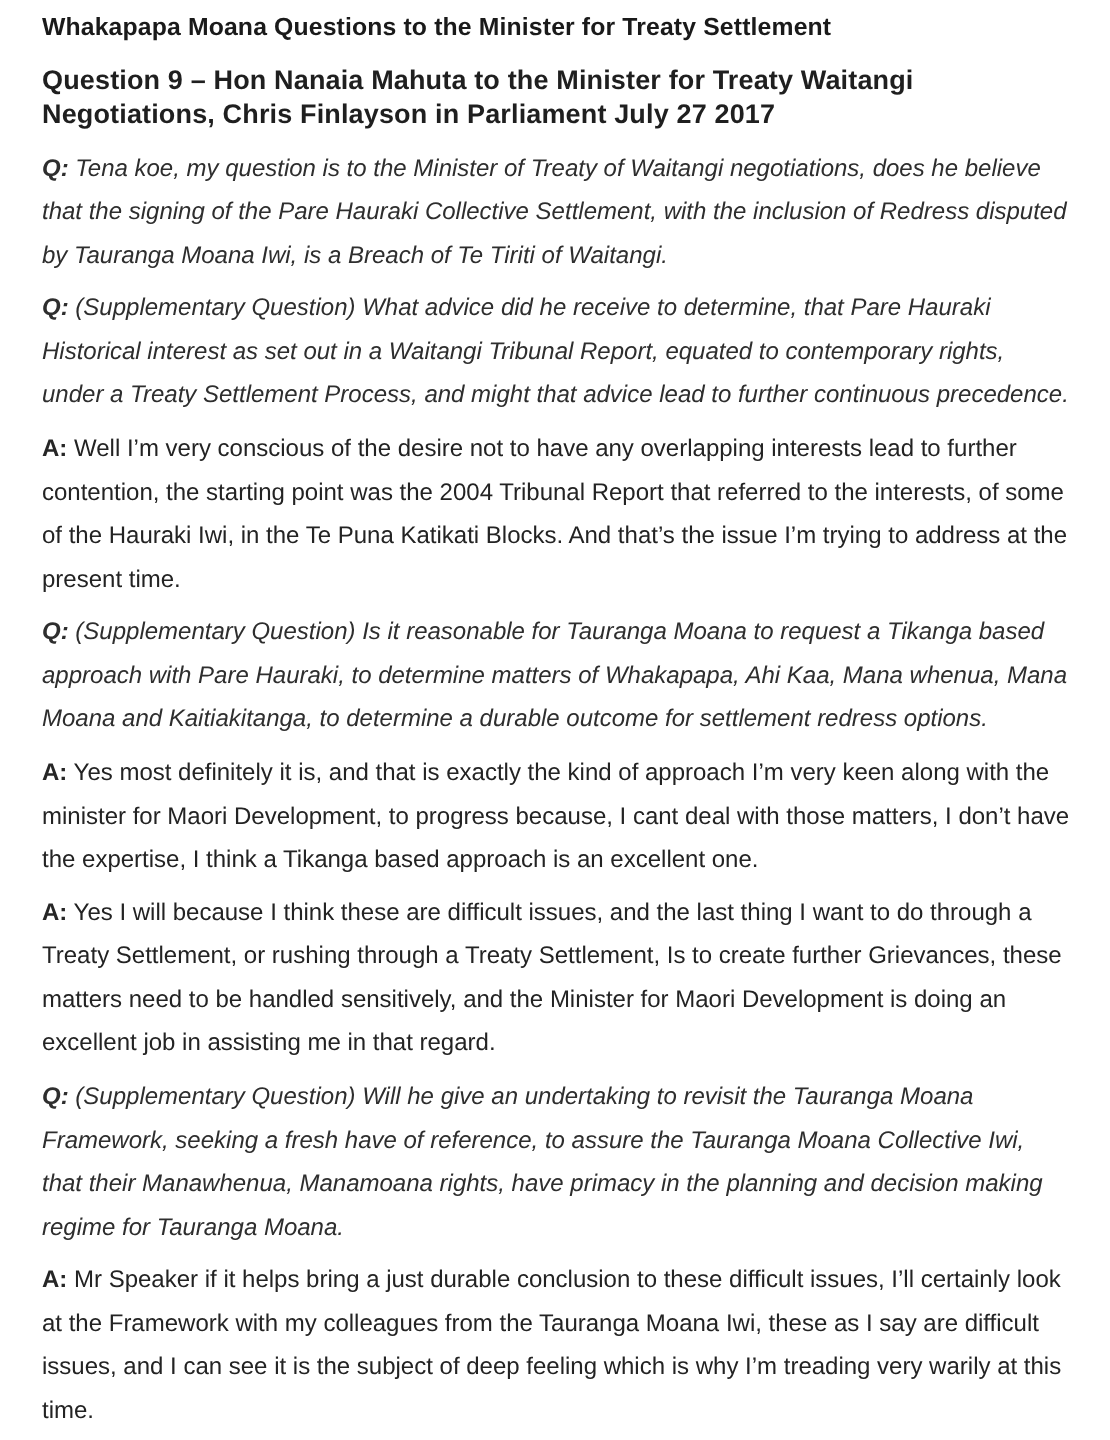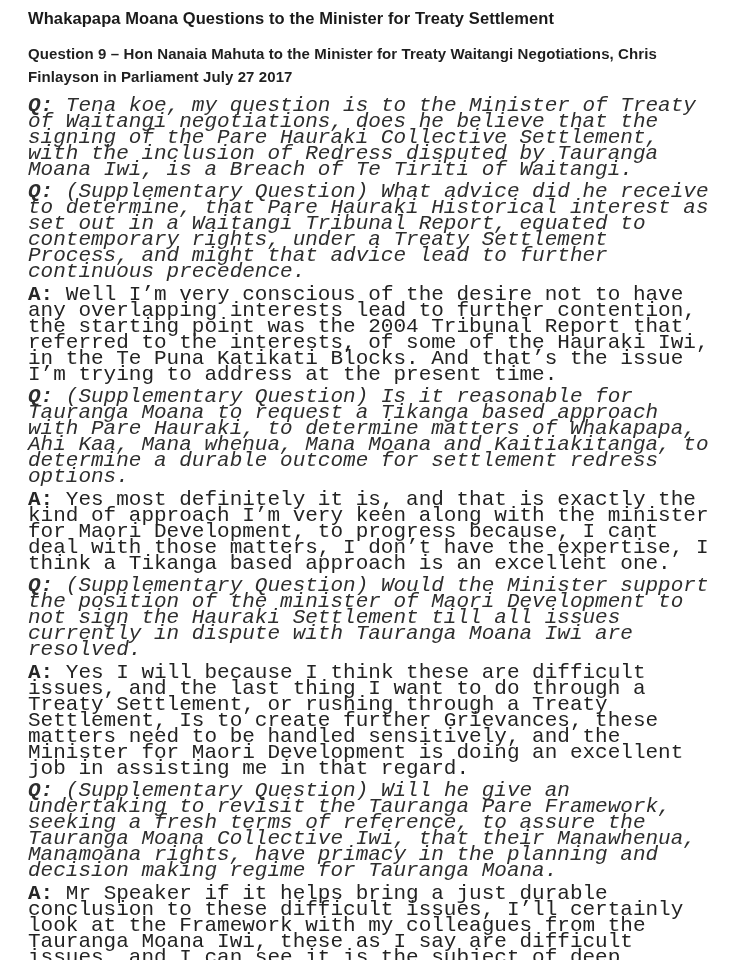--- a/index.html
+++ b/index.html
@@ -20,33 +20,32 @@
   }
   .doc-title {
     font-size: 16.5px;
     font-weight: bold;
     line-height: 22px;
     margin: 0 0 13px 0;
     color: #1a1a1a;
     letter-spacing: 0.1px;
   }
   .doc-heading {
-    font-size: 15px;
+    font-size: 18px;
     font-weight: bold;
     line-height: 23px;
     margin: 0 0 9.5px 0;
     color: #1f1f1f;
     letter-spacing: 0.1px;
   }
   .para {
-    font-size: 21px;
-    line-height: 16px;
+    font-size: 16px;
+    line-height: 29px;
     margin: 0 0 6.5px 0;
     color: #262626;
-    font-family: Liberation Mono, monospace;
   }
   .qa-label {
     font-weight: bold;
   }
   .q-para .qa-label,
   .q-para .qa-text {
     font-style: italic;
     color: #2e2e2e;
   }
   .a-para .qa-text {
@@ -67,21 +66,20 @@
 
 
   <p class="para q-para"><span class="qa-label">Q:</span> <span class="qa-text">(Supplementary Question) What advice did he receive to determine, that Pare Hauraki Historical interest as set out in a Waitangi Tribunal Report, equated to contemporary rights, under a Treaty Settlement Process, and might that advice lead to further continuous precedence.</span></p>
 
   <p class="para a-para"><span class="qa-label">A:</span> <span class="qa-text">Well I’m very conscious of the desire not to have any overlapping interests lead to further contention, the starting point was the 2004 Tribunal Report that referred to the interests, of some of the Hauraki Iwi, in the Te Puna Katikati Blocks. And that’s the issue I’m trying to address at the present time.</span></p>
 
   <p class="para q-para"><span class="qa-label">Q:</span> <span class="qa-text">(Supplementary Question) Is it reasonable for Tauranga Moana to request a Tikanga based approach with Pare Hauraki, to determine matters of Whakapapa, Ahi Kaa, Mana whenua, Mana Moana and Kaitiakitanga, to determine a durable outcome for settlement redress options.</span></p>
 
   <p class="para a-para"><span class="qa-label">A:</span> <span class="qa-text">Yes most definitely it is, and that is exactly the kind of approach I’m very keen along with the minister for Maori Development, to progress because, I cant deal with those matters, I don’t have the expertise, I think a Tikanga based approach is an excellent one.</span></p>
 
-  <p class="para q-para"><span class="qa-label">Q:</span> <span class="qa-text">(Supplementary Question) Would the Minister support the position of the minister of Maori Development to not sign the Hauraki Settlement till all issues currently in dispute with Tauranga Moana Iwi are resolved.</span></p>
 
   <p class="para a-para"><span class="qa-label">A:</span> <span class="qa-text">Yes I will because I think these are difficult issues, and the last thing I want to do through a Treaty Settlement, or rushing through a Treaty Settlement, Is to create further Grievances, these matters need to be handled sensitively, and the Minister for Maori Development is doing an excellent job in assisting me in that regard.</span></p>
 
-  <p class="para q-para"><span class="qa-label">Q:</span> <span class="qa-text">(Supplementary Question) Will he give an undertaking to revisit the Tauranga Pare Framework, seeking a fresh terms of reference, to assure the Tauranga Moana Collective Iwi, that their Manawhenua, Manamoana rights, have primacy in the planning and decision making regime for Tauranga Moana.</span></p>
+  <p class="para q-para"><span class="qa-label">Q:</span> <span class="qa-text">(Supplementary Question) Will he give an undertaking to revisit the Tauranga Moana Framework, seeking a fresh have of reference, to assure the Tauranga Moana Collective Iwi, that their Manawhenua, Manamoana rights, have primacy in the planning and decision making regime for Tauranga Moana.</span></p>
 
   <p class="para a-para"><span class="qa-label">A:</span> <span class="qa-text">Mr Speaker if it helps bring a just durable conclusion to these difficult issues, I’ll certainly look at the Framework with my colleagues from the Tauranga Moana Iwi, these as I say are difficult issues, and I can see it is the subject of deep feeling which is why I’m treading very warily at this time.</span></p>
 
 </div>
 
 </body></html>

